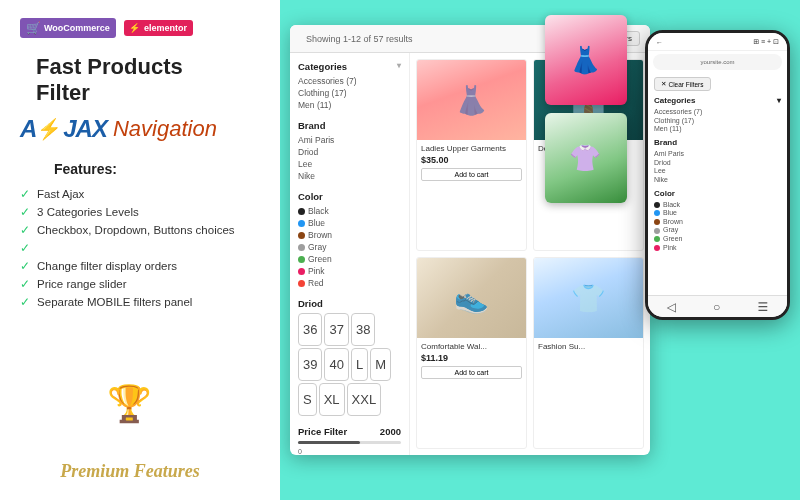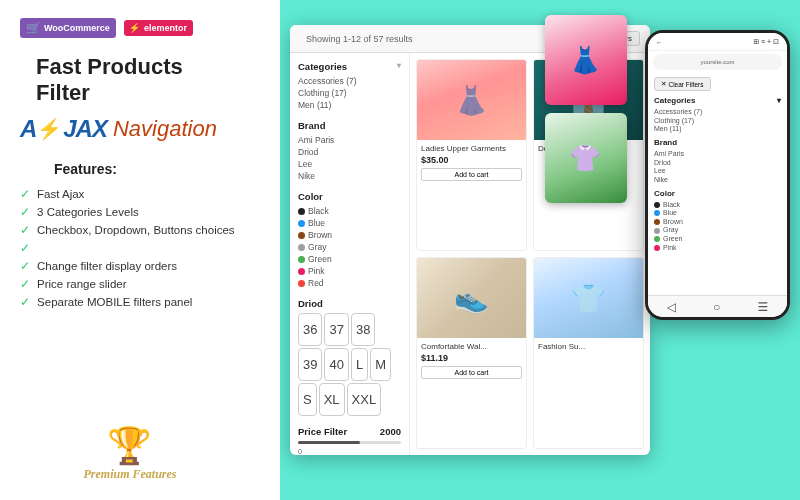--- a/index.html
+++ b/index.html
@@ -127,25 +127,26 @@
       margin-top: auto;
       padding-top: 10px;
     }
 
     .trophy-icon {
       font-size: 36px;
       color: #c8a84b;
     }
 
     .premium-text {
-      font-size: 12px;
+      font-size: 18px;
       font-weight: 700;
       color: #c8a84b;
       font-style: italic;
       font-family: 'Georgia', serif;
+      margin-top: 36px;
     }
 
     
     .right-panel {
       flex: 1;
       background: #5eead4;
       position: relative;
       overflow: hidden;
       display: flex;
       align-items: center;

